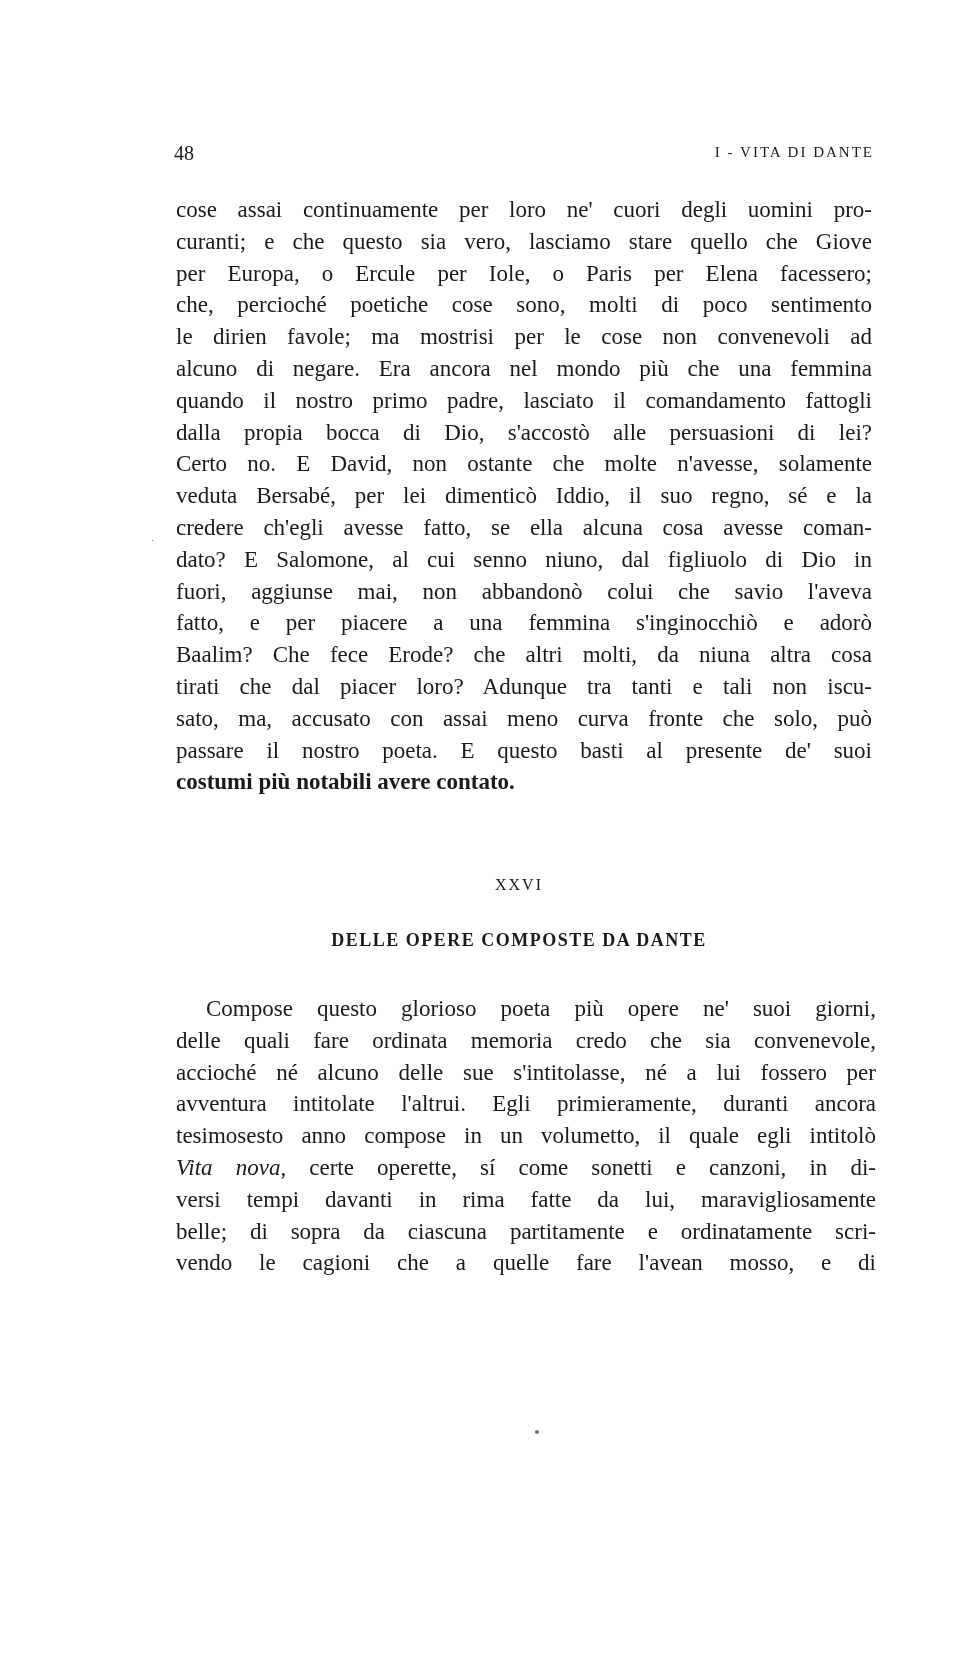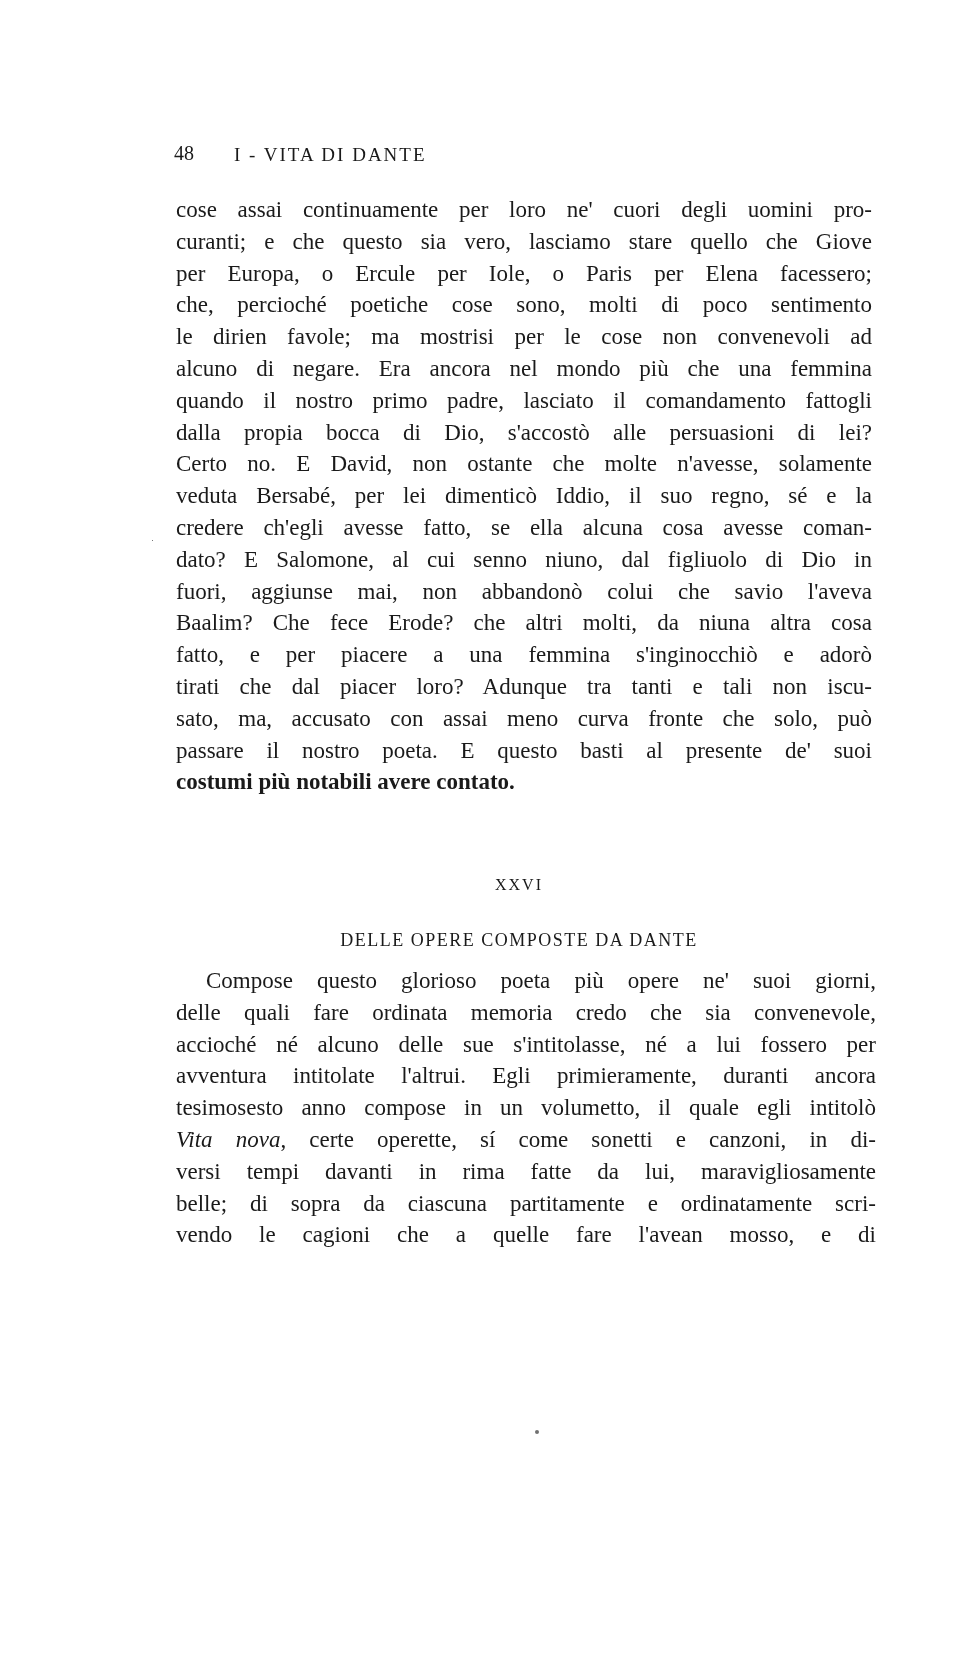--- a/index.html
+++ b/index.html
@@ -32,22 +32,22 @@
       position: absolute;
       left: 0;
       top: 0;
       font-size: 20px;
     }
     .running-title {
       position: absolute;
       left: 0;
       right: 0;
       top: 2px;
-      text-align: left;
-      font-size: 19px;
+      text-align: right;
+      font-size: 15px;
       letter-spacing: 2px;
       padding-left: 60px;
       box-sizing: border-box;
     }
     .block {
       position: absolute;
       left: 176px;
       width: 696px;
     }
     .line {
@@ -60,21 +60,21 @@
       text-align-last: justify;
     }
     .line.last {
       text-align-last: left;
       font-weight: bold;
     }
     .line.indent {
       padding-left: 30px;
     }
     .upper-text { top: 194px; }
-    .lower-text { top: 965px; width: 700px; }
+    .lower-text { top: 993px; width: 700px; }
     .chapter-numeral {
       position: absolute;
       top: 928px;
       left: 0;
       width: 978px;
       padding-left: 60px;
       box-sizing: border-box;
       text-align: center;
       font-size: 16px;
       letter-spacing: 2px;
@@ -82,20 +82,21 @@
     .chapter-title {
       position: absolute;
       top: 930px;
       left: 0;
       width: 978px;
       padding-left: 60px;
       box-sizing: border-box;
       text-align: center;
       font-size: 18px;
       letter-spacing: 1.5px;
+      font-weight: bold;
     }
     .chapter-numeral { top: 876px; }
     .chapter-title { top: 930px; }
     .italic { font-style: italic; }
     .speck {
       position: absolute;
       left: 535px;
       top: 1430px;
       width: 4px;
       height: 4px;
@@ -129,22 +130,22 @@
     <span class="line">che, percioché poetiche cose sono, molti di poco sentimento</span>
     <span class="line">le dirien favole; ma mostrisi per le cose non convenevoli ad</span>
     <span class="line">alcuno di negare. Era ancora nel mondo più che una femmina</span>
     <span class="line">quando il nostro primo padre, lasciato il comandamento fattogli</span>
     <span class="line">dalla propia bocca di Dio, s'accostò alle persuasioni di lei?</span>
     <span class="line">Certo no. E David, non ostante che molte n'avesse, solamente</span>
     <span class="line">veduta Bersabé, per lei dimenticò Iddio, il suo regno, sé e la</span>
     <span class="line">credere ch'egli avesse fatto, se ella alcuna cosa avesse coman-</span>
     <span class="line">dato? E Salomone, al cui senno niuno, dal figliuolo di Dio in</span>
     <span class="line">fuori, aggiunse mai, non abbandonò colui che savio l'aveva</span>
+    <span class="line">fatto, e per piacere a una femmina s'inginocchiò e adorò</span>
     <span class="line">Baalim? Che fece Erode? che altri molti, da niuna altra cosa</span>
-    <span class="line">fatto, e per piacere a una femmina s'inginocchiò e adorò</span>
     <span class="line">tirati che dal piacer loro? Adunque tra tanti e tali non iscu-</span>
     <span class="line">sato, ma, accusato con assai meno curva fronte che solo, può</span>
     <span class="line">passare il nostro poeta. E questo basti al presente de' suoi</span>
     <span class="line last">costumi più notabili avere contato.</span>
   </div>
 
   <div class="chapter-numeral">XXVI</div>
   <div class="chapter-title">DELLE OPERE COMPOSTE DA DANTE</div>
 
   <div class="block lower-text">

